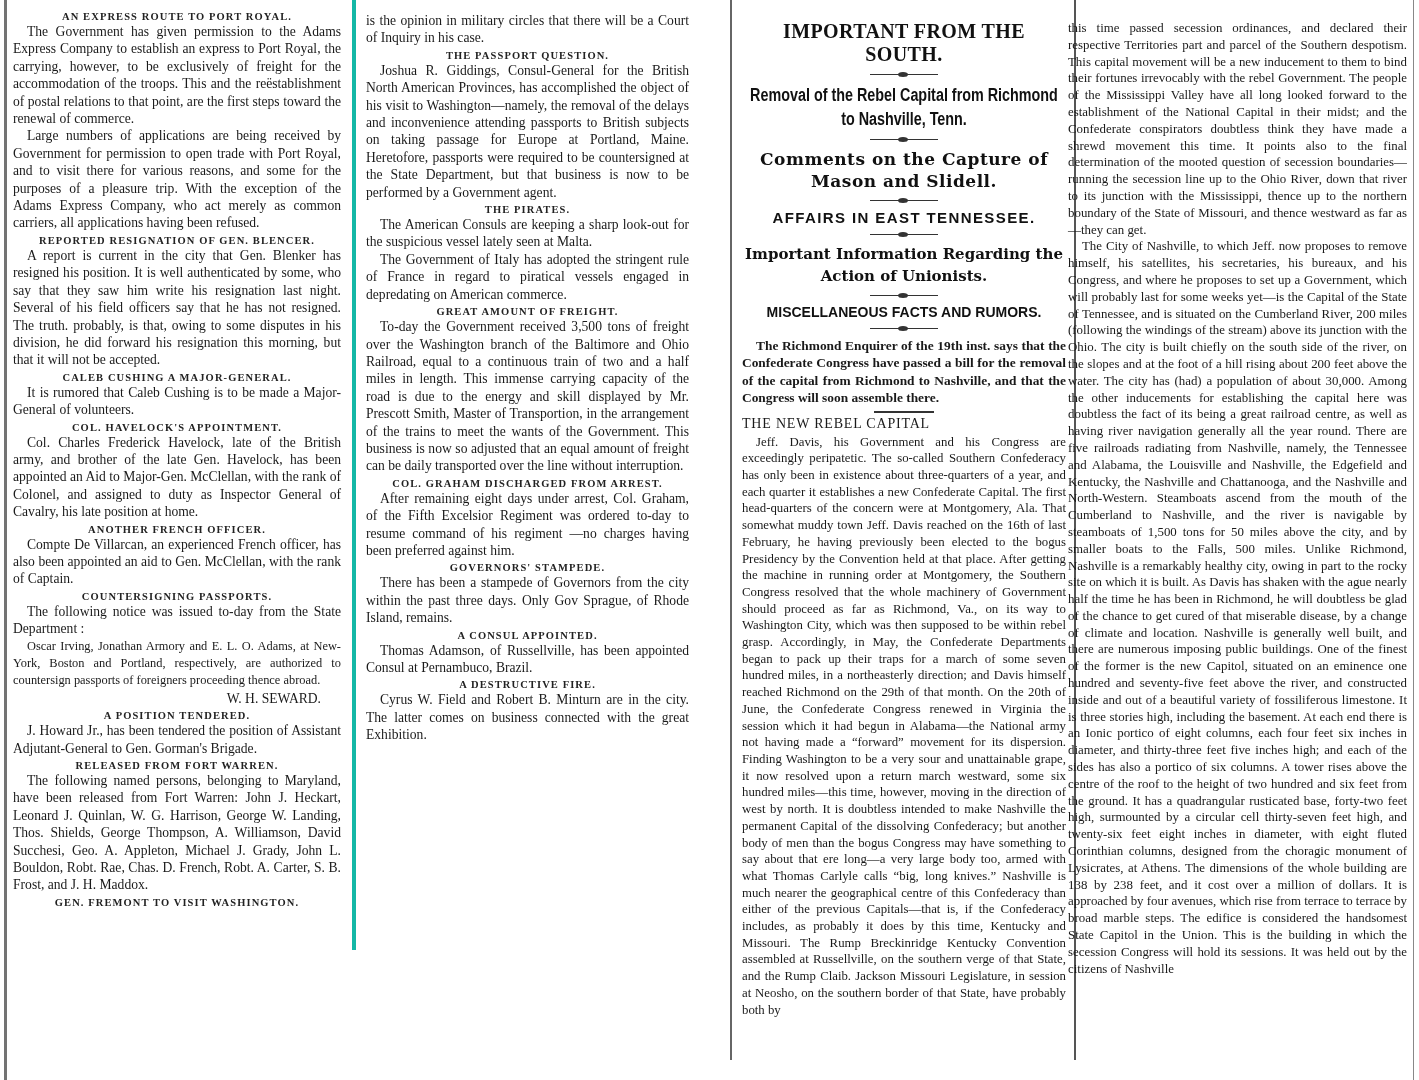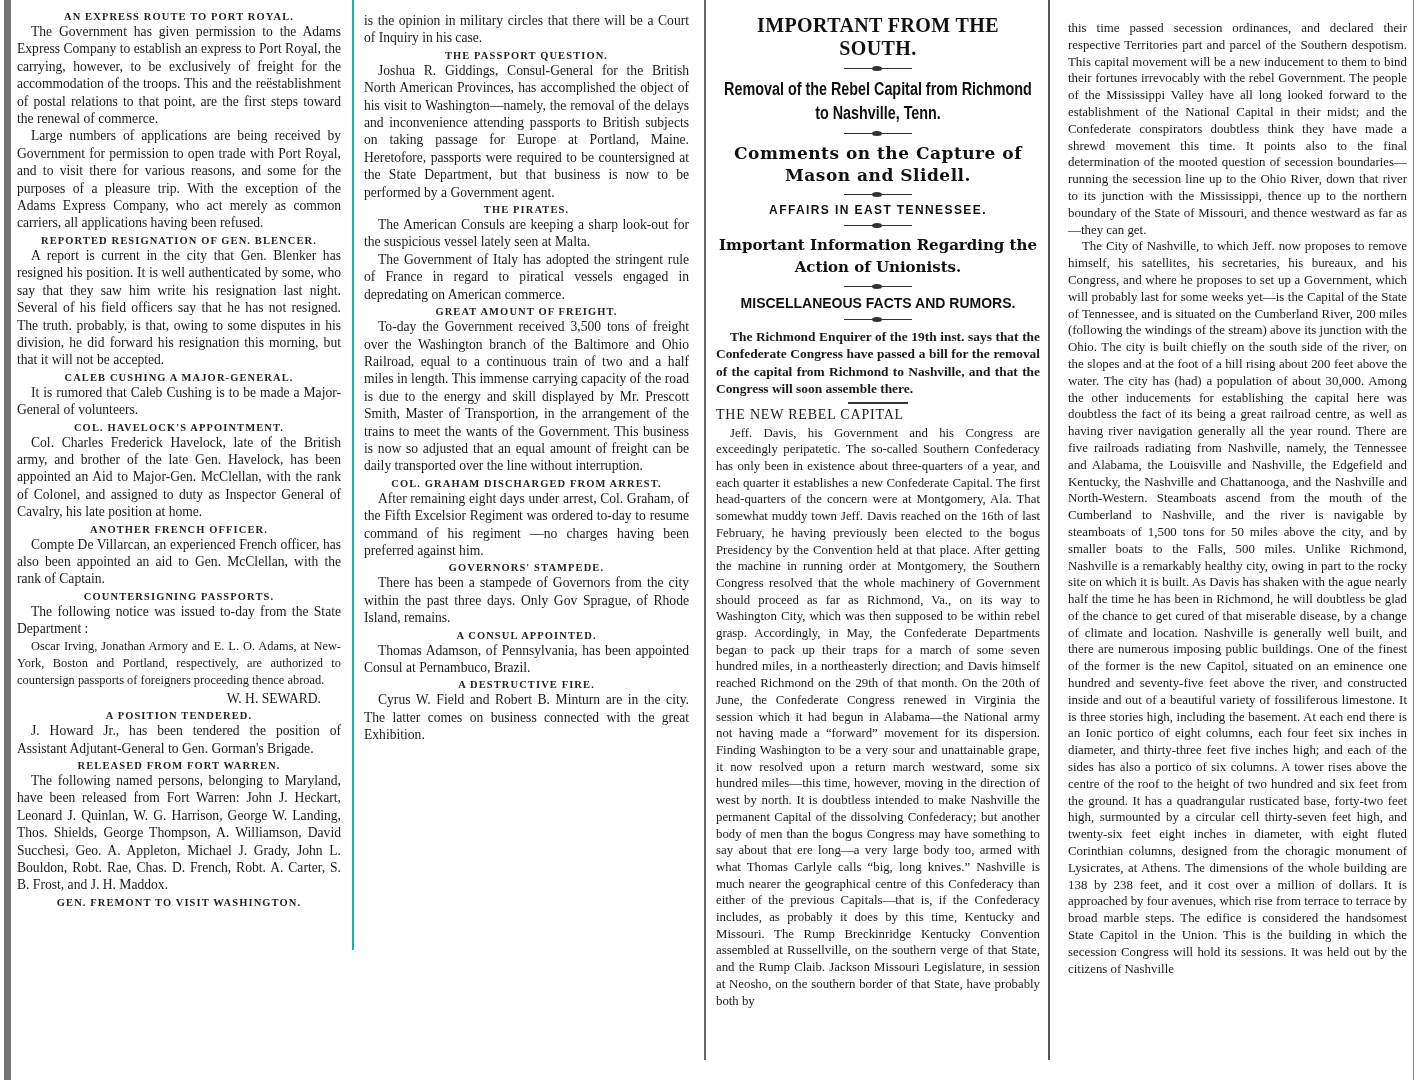--- a/index.html
+++ b/index.html
@@ -7,42 +7,42 @@
     width: 1419px; height: 1080px; overflow: hidden;
     background: #ffffff;
     font-family: "Liberation Serif", "DejaVu Serif", serif;
     color: #1a1a1a;
     position: relative;
   }
   .col {
     position: absolute; top: 0; box-sizing: border-box;
     overflow: hidden;
   }
-  #col1 { left: 4px; width: 343px; height: 1080px; padding: 8px 6px 0 6px; border-left: 7px solid #737373; }
-  #col2 { left: 352px; width: 345px; height: 950px; padding: 12px 8px 0 10px; border-left: 2px solid #14b8a6; }
-  #col3 { left: 704px; width: 346px; height: 1060px; padding: 8px 8px 0 10px; border-left: 2px solid #666; border-right: 2px solid #555; }
+  #col1 { left: 4px; width: 343px; height: 1080px; padding: 8px 6px 0 6px; border-left: 3px solid #737373; }
+  #col2 { left: 352px; width: 345px; height: 950px; padding: 12px 8px 0 10px; border-left: 4px solid #14b8a6; }
+  #col3 { left: 730px; width: 346px; height: 1060px; padding: 14px 8px 0 10px; border-left: 2px solid #666; border-right: 2px solid #555; }
   #col4 { left: 1062px; width: 352px; height: 1080px; padding: 20px 6px 0 6px; border-right: 1px solid #888; }
   .hd {
     text-align: center; font-size: 10.5px; letter-spacing: 1.1px;
     font-weight: bold; text-transform: uppercase; margin: 3px 0 1px 0;
     color: #222;
   }
   p {
     margin: 0; font-size: 13.6px; line-height: 17.4px;
     text-align: justify; text-indent: 14px; hyphens: none;
   }
   .sig { text-align: right; padding-right: 20px; }
   .big {
     text-align: center; font-family: "Liberation Serif", serif;
     font-weight: bold; color: #111;
   }
   .h-main { font-size: 20px; letter-spacing: 0.4px; margin: 6px 0 4px 0; }
   .h-sub1 { font-size: 17.5px; line-height: 24px; font-family: "Liberation Sans Narrow", "Liberation Sans", sans-serif; transform: scaleX(0.82); transform-origin: center; margin: 2px -30px; }
   .h-sub2 { font-size: 17px; line-height: 22px; font-family: "DejaVu Serif", serif; letter-spacing: 0.5px; }
-  .h-sub3 { font-size: 12px; font-family: "Liberation Sans", sans-serif; letter-spacing: 1.4px; }
+  .h-sub3 { font-size: 15px; font-family: "Liberation Sans", sans-serif; letter-spacing: 1.4px; }
   .h-sub4 { font-size: 15px; line-height: 22px; font-family: "DejaVu Serif", serif; }
   .h-sub5 { font-size: 14px; font-family: Liberation Sans, sans-serif; }
   .rule {
     width: 68px; height: 1px; background: #333; margin: 8px auto;
     position: relative;
   }
   .rule::after {
     content: ""; position: absolute; left: 28px; top: -2px;
     width: 10px; height: 5px; background: #333; border-radius: 50%;
   }
@@ -96,21 +96,21 @@
   <div class="hd">Great Amount of Freight.</div>
   <p>To-day the Government received 3,500 tons of freight over the Washington branch of the Baltimore and Ohio Railroad, equal to a continuous train of two and a half miles in length. This immense carrying capacity of the road is due to the energy and skill displayed by Mr. Prescott Smith, Master of Transportion, in the arrangement of the trains to meet the wants of the Government. This business is now so adjusted that an equal amount of freight can be daily transported over the line without interruption.</p>
 
   <div class="hd">Col. Graham Discharged from Arrest.</div>
   <p>After remaining eight days under arrest, Col. Graham, of the Fifth Excelsior Regiment was ordered to-day to resume command of his regiment —no charges having been preferred against him.</p>
 
   <div class="hd">Governors' Stampede.</div>
   <p>There has been a stampede of Governors from the city within the past three days. Only Gov Sprague, of Rhode Island, remains.</p>
 
   <div class="hd">A Consul Appointed.</div>
-  <p>Thomas Adamson, of Pennsylvania, has been appointed Consul at Pernambuco, Brazil.</p>
+  <p>Thomas Adamson, of Russellville, has been appointed Consul at Pernambuco, Brazil.</p>
 
   <div class="hd">A Destructive Fire.</div>
   <p>Cyrus W. Field and Robert B. Minturn are in the city. The latter comes on business connected with the great Exhibition.</p>
 </div>
 
 <div class="col" id="col3">
   <div class="big h-main">IMPORTANT FROM THE SOUTH.</div>
   <div class="rule"></div>
   <div class="big h-sub1">Removal of the Rebel Capital from Richmond to Nashville, Tenn.</div>
   <div class="rule"></div>

